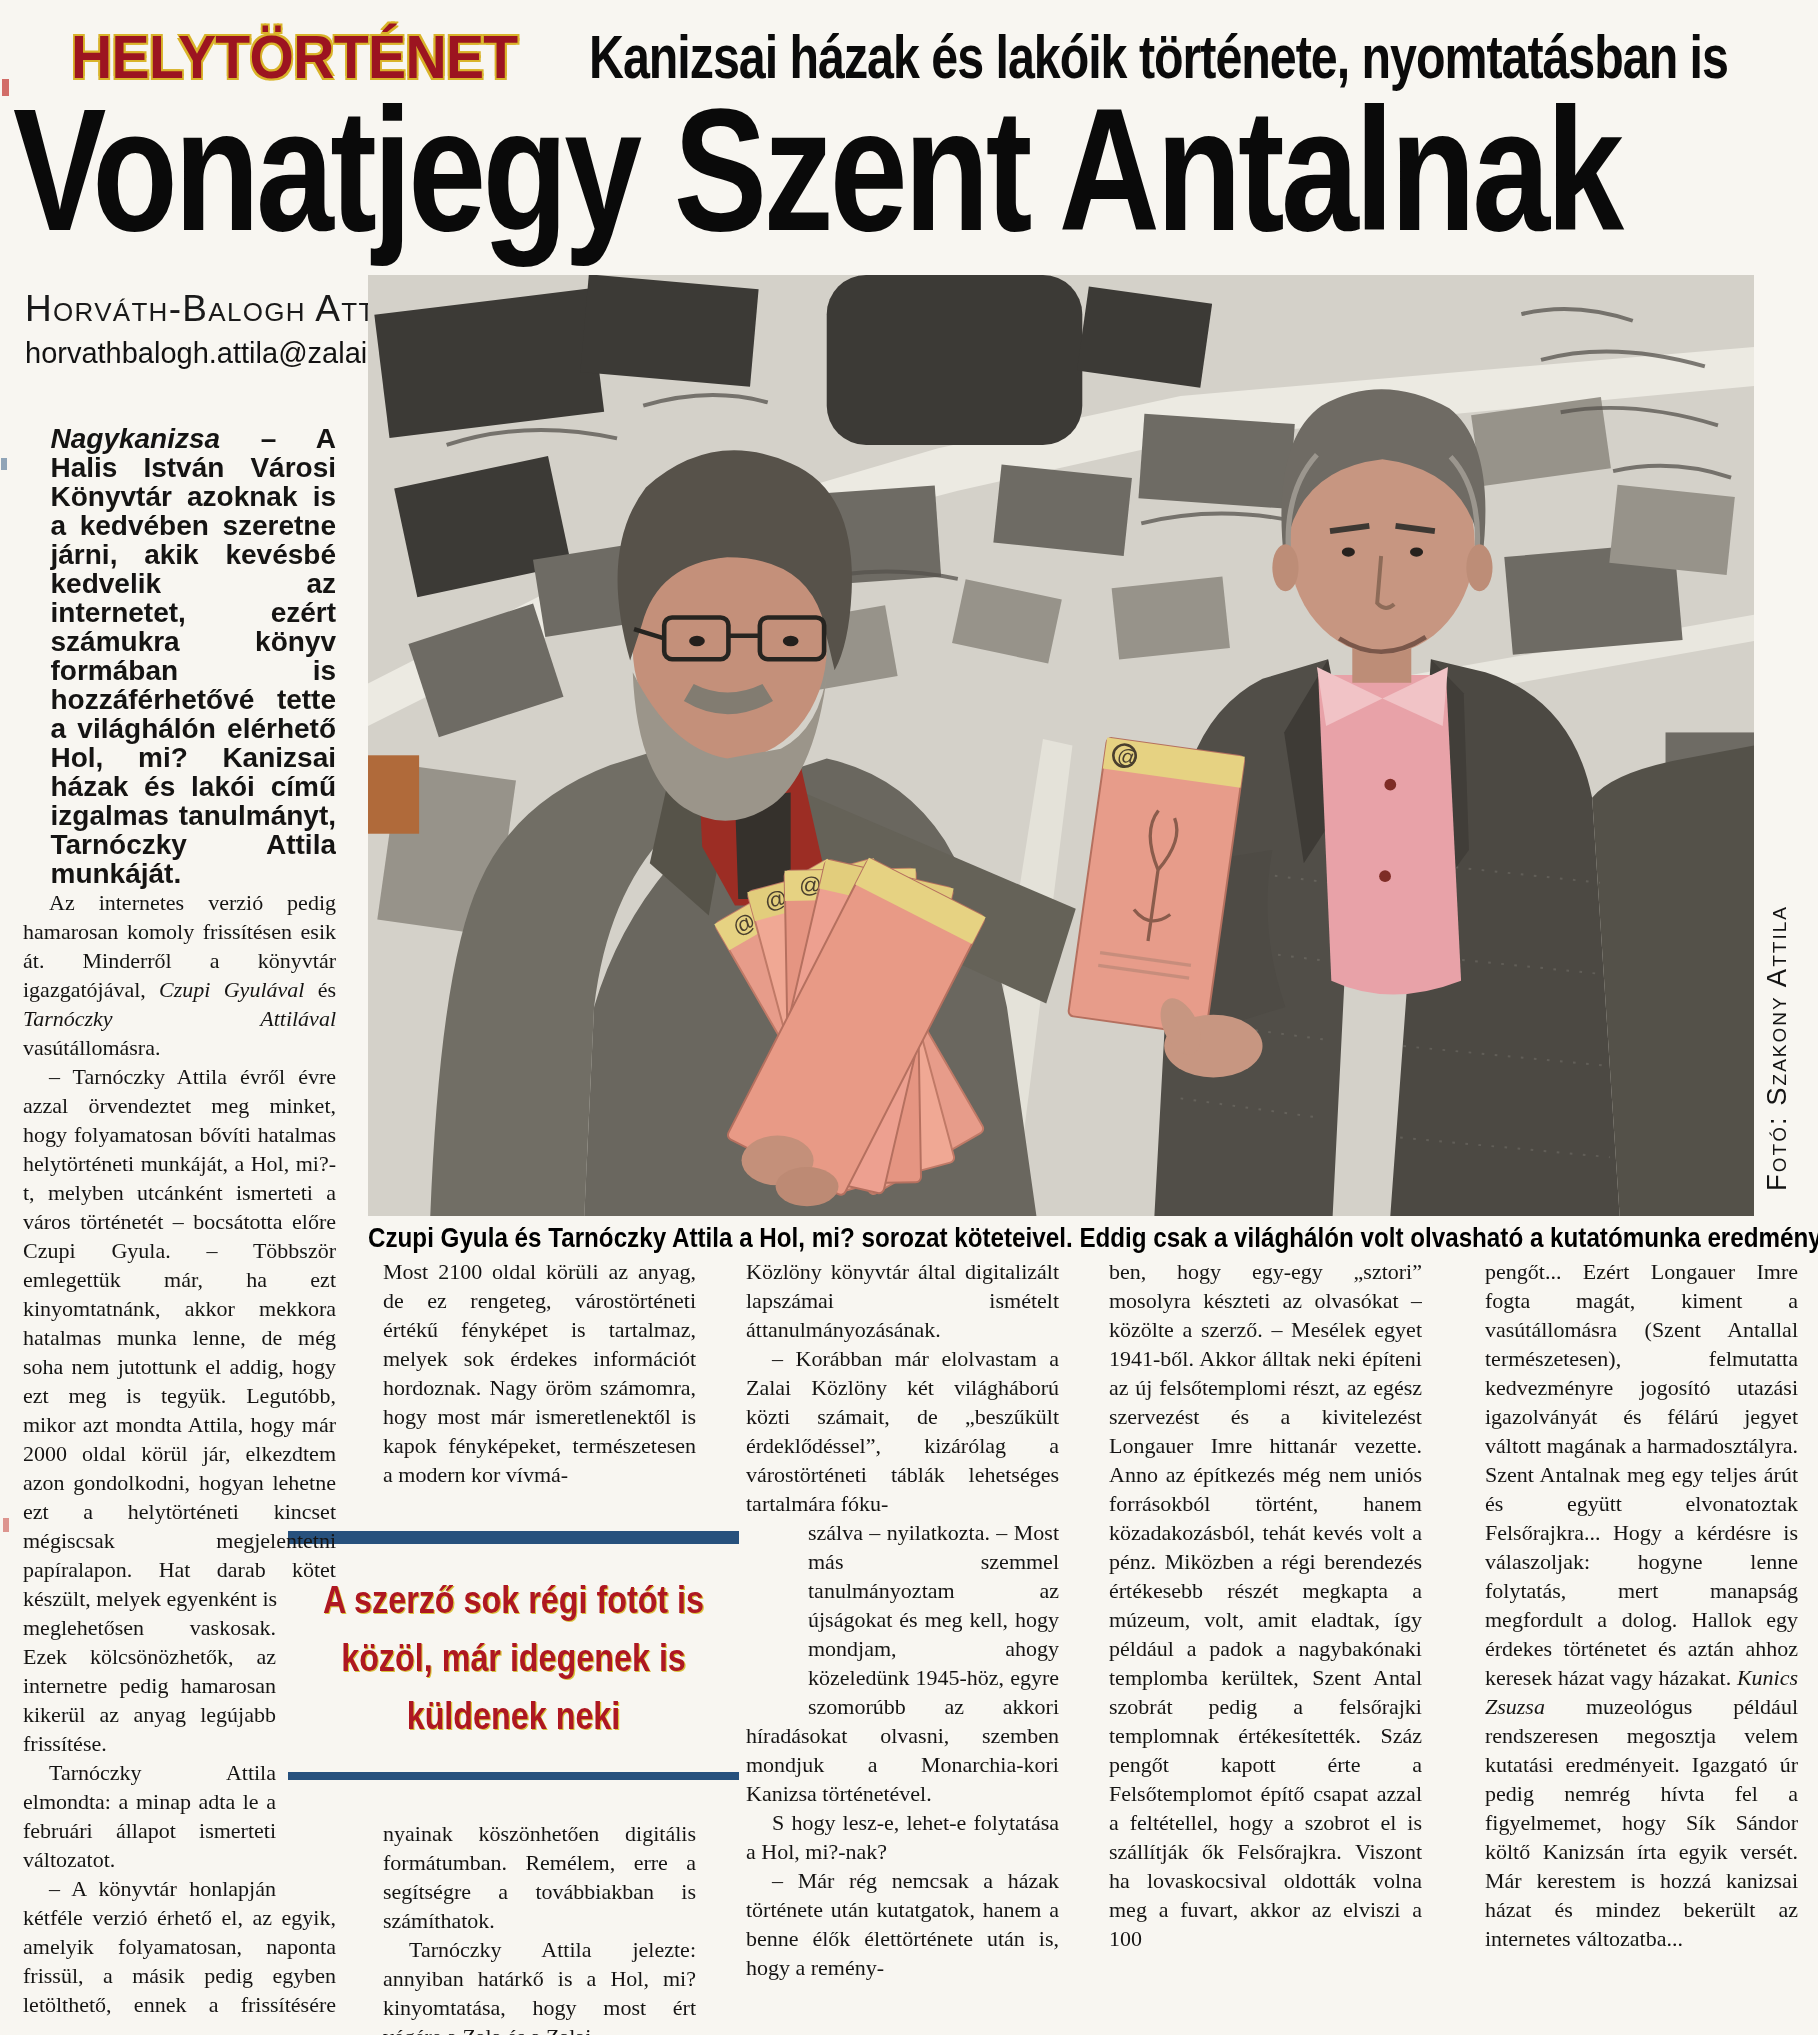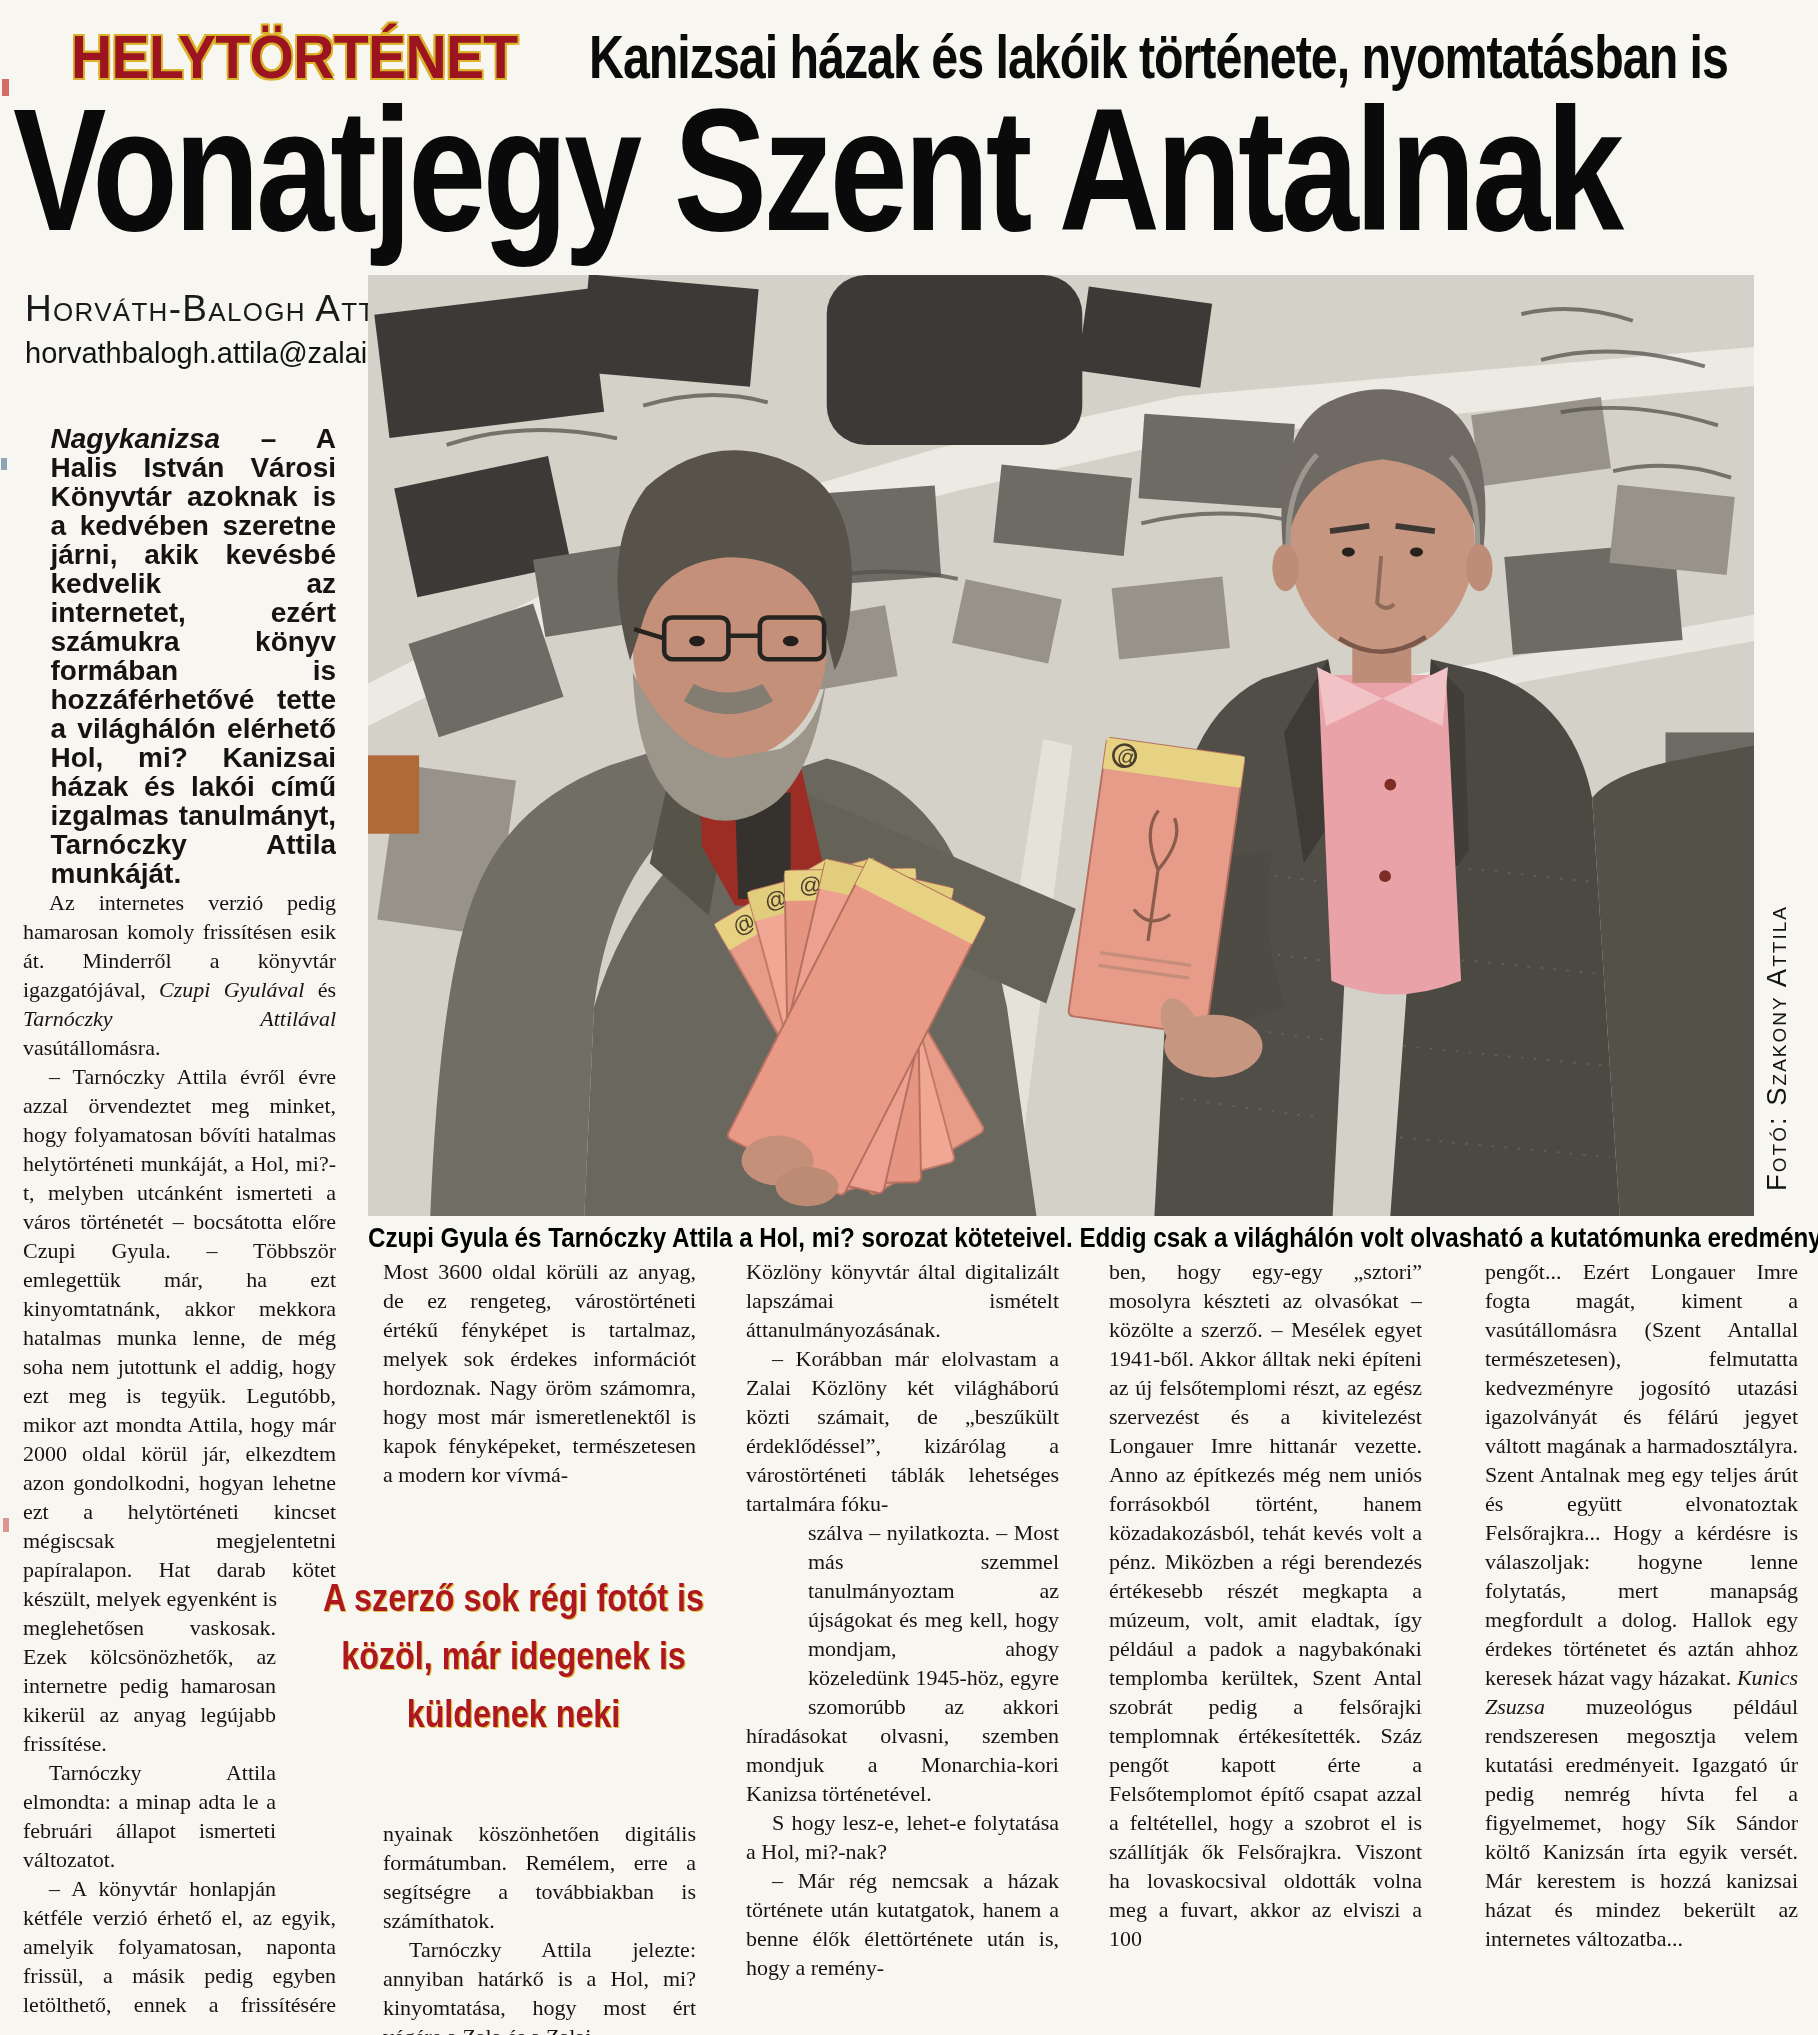--- a/index.html
+++ b/index.html
@@ -85,21 +85,21 @@
   .col2b{left:383px;top:1791px;height:242px;overflow:hidden;margin-top:28px;}
   .col3{left:746px;top:1257px;height:775px;overflow:hidden;}
   .col4{left:1109px;top:1257px;height:775px;overflow:hidden;}
   .col5{left:1472px;top:1257px;height:775px;overflow:hidden;margin-left:13px;}
   .spacer-r{float:right;width:60px;height:262px;}
   .spacer-l{float:left;width:62px;height:190px;}
 
   
   .pullquote{
     left:288px;top:1531px;width:451px;height:249px;
-    display:flex;flex-direction:row;justify-content:space-between;
+    display:flex;flex-direction:column;justify-content:space-between;
     background:transparent;
   }
   .pq-bar-top{height:13px;background:#27517d;}
   .pq-bar-bottom{height:7.9px;background:#27517d;}
   .pq-text{
     flex:1;display:flex;flex-direction:column;justify-content:center;
     font-family:"Liberation Sans", sans-serif;font-weight:bold;
     font-size:38px;line-height:58px;color:#ae1722;text-align:center;
     text-shadow:1.3px 1.3px 0 #d9c23a;
     transform:scaleX(.85);transform-origin:center;
@@ -271,21 +271,21 @@
 <div class="abs col col1">
   <p class="lead"><span class="lead-in">Nagykanizsa</span><span> – A Halis István Városi Könyvtár azoknak is a kedvében szeretne járni, akik kevésbé kedvelik az internetet, ezért számukra könyv formában is hozzáférhetővé tette a világhálón elérhető Hol, mi? Kanizsai házak és lakói című izgalmas tanulmányt, Tarnóczky Attila munkáját.</span></p>
   <p class="ind"><span>Az internetes verzió pedig hamarosan komoly frissítésen esik át. Minderről a könyvtár igazgatójával, </span><span class="ital">Czupi Gyulával</span><span> és </span><span class="ital">Tarnóczky Attilával</span><span> vasútállomásra.</span></p>
   <p class="ind">– Tarnóczky Attila évről évre azzal örvendeztet meg minket, hogy folyamatosan bővíti hatalmas helytörténeti munkáját, a Hol, mi?-t, melyben utcánként ismerteti a város történetét – bocsátotta előre Czupi Gyula. – Többször emlegettük már, ha ezt kinyomtatnánk, akkor mekkora hatalmas munka lenne, de még soha nem jutottunk el addig, hogy ezt meg is tegyük. Legutóbb, mikor azt mondta Attila, hogy már 2000 oldal körül jár, elkezdtem azon gondolkodni, hogyan lehetne ezt a helytörténeti kincset mégiscsak megjelentetni papíralapon. Hat darab kötet készült, melyek egyenként is</p>
   <p><span class="spacer-r"></span><span>meglehetősen vaskosak. Ezek kölcsönözhetők, az internetre pedig hamarosan kikerül az anyag legújabb frissítése.</span></p>
   <p class="ind">Tarnóczky Attila elmondta: a minap adta le a februári állapot ismerteti változatot.</p>
   <p class="ind">– A könyvtár honlapján kétféle verzió érhető el, az egyik, amelyik folyamatosan, naponta frissül, a másik pedig egyben letölthető, ennek a frissítésére kerül sor hamarosan – tette hozzá a szerző. –</p>
 </div>
 
 <div class="abs col col2a">
-  <p>Most 3600 oldal körüli az anyag, de ez rengeteg, várostörténeti értékű fényképet is tartalmaz, melyek sok érdekes információt hordoznak. Nagy öröm számomra, hogy most már ismeretlenektől is kapok fényképeket, természetesen a modern kor vívmá-</p>
+  <p>Most 2100 oldal körüli az anyag, de ez rengeteg, várostörténeti értékű fényképet is tartalmaz, melyek sok érdekes információt hordoznak. Nagy öröm számomra, hogy most már ismeretlenektől is kapok fényképeket, természetesen a modern kor vívmá-</p>
 </div>
 <div class="abs col col2b">
   <p>nyainak köszönhetően digitális formátumban. Remélem, erre a segítségre a továbbiakban is számíthatok.</p>
   <p class="ind">Tarnóczky Attila jelezte: annyiban határkő is a Hol, mi? kinyomtatása, hogy most ért végére a Zala és a Zalai</p>
 </div>
 
 <div class="abs col col3">
   <p>Közlöny könyvtár által digitalizált lapszámai ismételt áttanulmányozásának.</p>
   <p class="ind">– Korábban már elolvastam a Zalai Közlöny két világháború közti számait, de „beszűkült érdeklődéssel”, kizárólag a várostörténeti táblák lehetséges tartalmára fóku-</p>
   <p><span class="spacer-l"></span><span>szálva – nyilatkozta. – Most más szemmel tanulmányoztam az újságokat és meg kell, hogy mondjam, ahogy közeledünk 1945-höz, egyre szomorúbb az akkori híradásokat olvasni, szemben mondjuk a Monarchia-kori Kanizsa történetével.</span></p>

